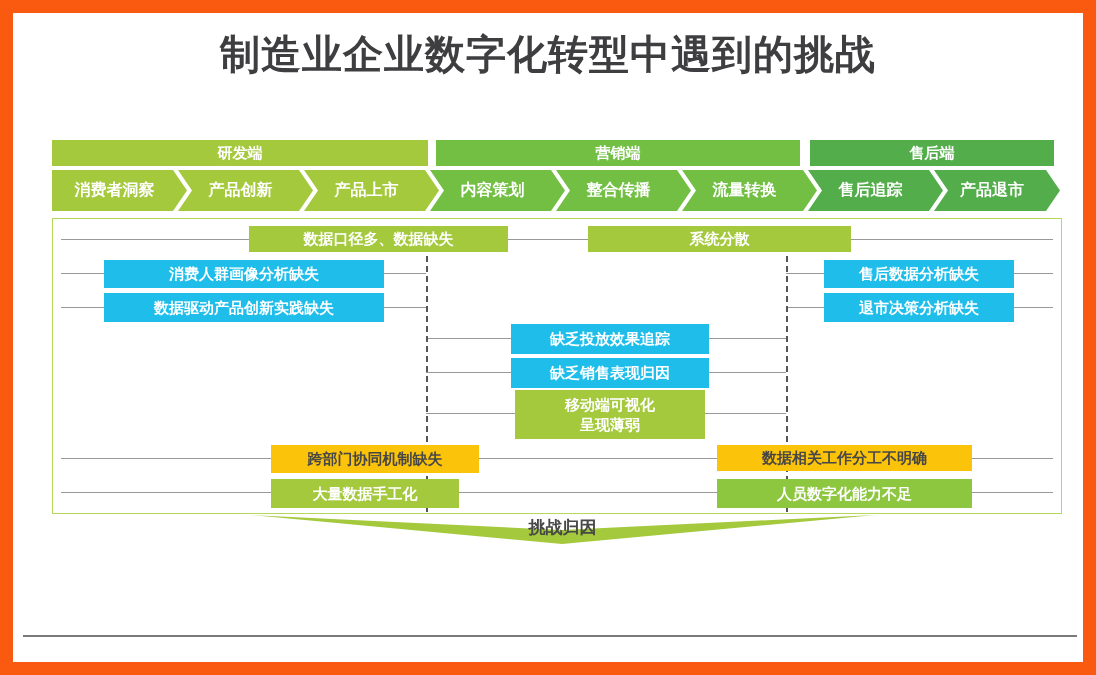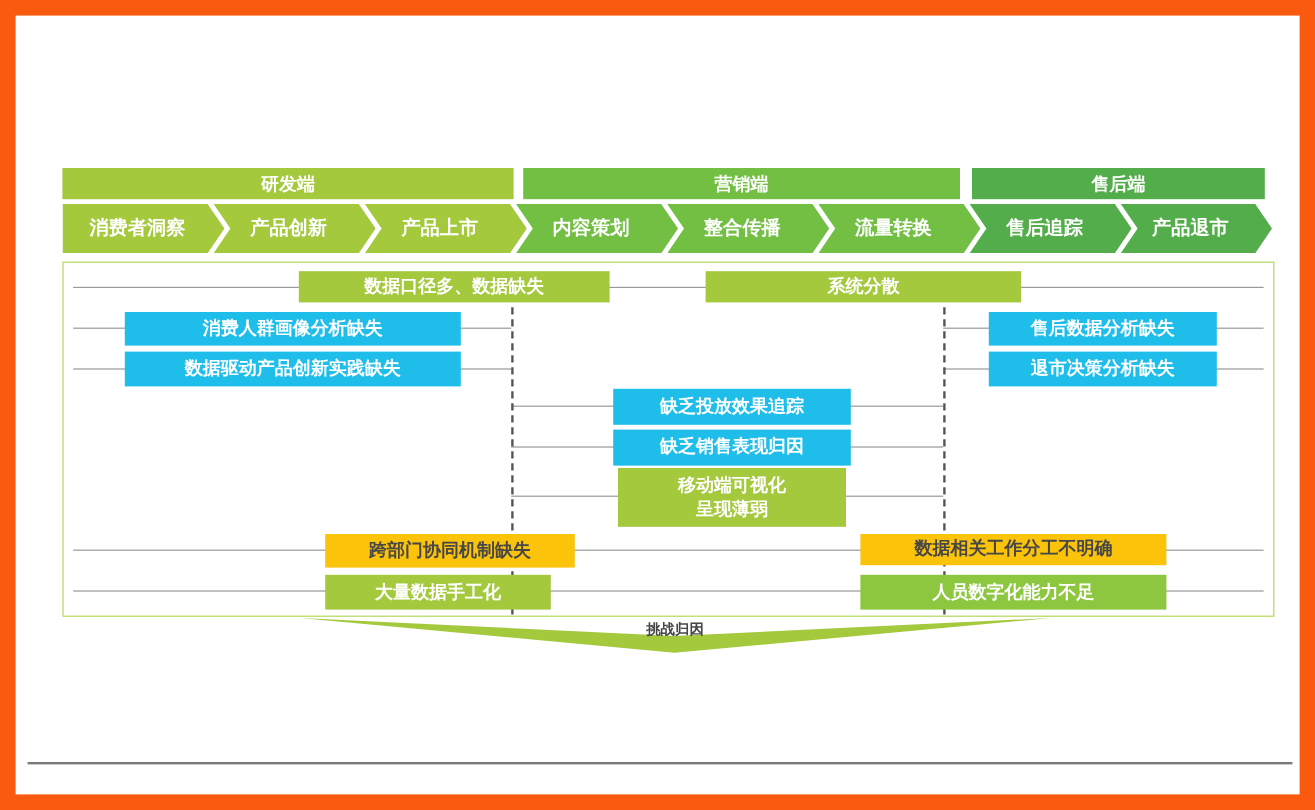--- a/index.html
+++ b/index.html
@@ -52,41 +52,42 @@
   .b8{left:458px;top:139px;width:198px;height:30px;}
   .b9{left:462px;top:171px;width:190px;height:49px;}
   .b10{left:218px;top:226px;width:208px;height:28px;}
   .b11{left:664px;top:226px;width:255px;height:26px;}
   .b12{left:218px;top:260px;width:188px;height:29px;}
   .b13{left:664px;top:260px;width:255px;height:29px;}
 
   .funnel{position:absolute;left:237px;top:500px;width:625px;height:32px;}
   .funnel polygon{fill:var(--lime_green,#a4c93d);}
   .funnel-label{position:absolute;left:237px;top:503px;width:625px;text-align:center;
-                font-size:12px;font-weight:bold;color:var(--dark_text,#474747);z-index:3;}
+                font-size:17px;font-weight:bold;color:var(--dark_text,#474747);z-index:3;}
 
   .catbox{position:absolute;left:42px;top:530px;width:1005px;height:54px;
           border:1px solid var(--panel_border_green,#b3d85c);background:#fff;}
   .cat{position:absolute;top:12px;height:33px;display:flex;align-items:center;justify-content:center;
        font-size:15px;font-weight:bold;color:#fff;}
   .cat.dark{color:var(--dark_text,#474747);}
   .c0{left:42px;width:180px;background:var(--golden_yellow,#fcc30b);}
   .c1{left:290px;width:180px;background:var(--lime_green,#a4c93d);}
   .c2{left:540px;width:182px;background:var(--dark_green,#53ad4a);}
   .c3{left:790px;width:180px;background:var(--cyan_blue,#1fbeea);}
 
   .footer-line{position:absolute;left:10px;top:622px;width:1054px;height:0;
                border-top:2px solid #7a7a7a;}
 </style>
 </head>
 <body>
 
 <div class="page">
   <div class="inner">
 
+    <h1 class="title">制造业企业数字化转型中遇到的挑战</h1>
 
     <div class="stage s0">研发端</div>
     <div class="stage s1">营销端</div>
     <div class="stage s2">售后端</div>
 
     <div class="chevrons">
       <div class="chev first g0 p0">消费者洞察</div>
       <div class="chev g0 p1">产品创新</div>
       <div class="chev g0 p2">产品上市</div>
       <div class="chev g1 p3">内容策划</div>

